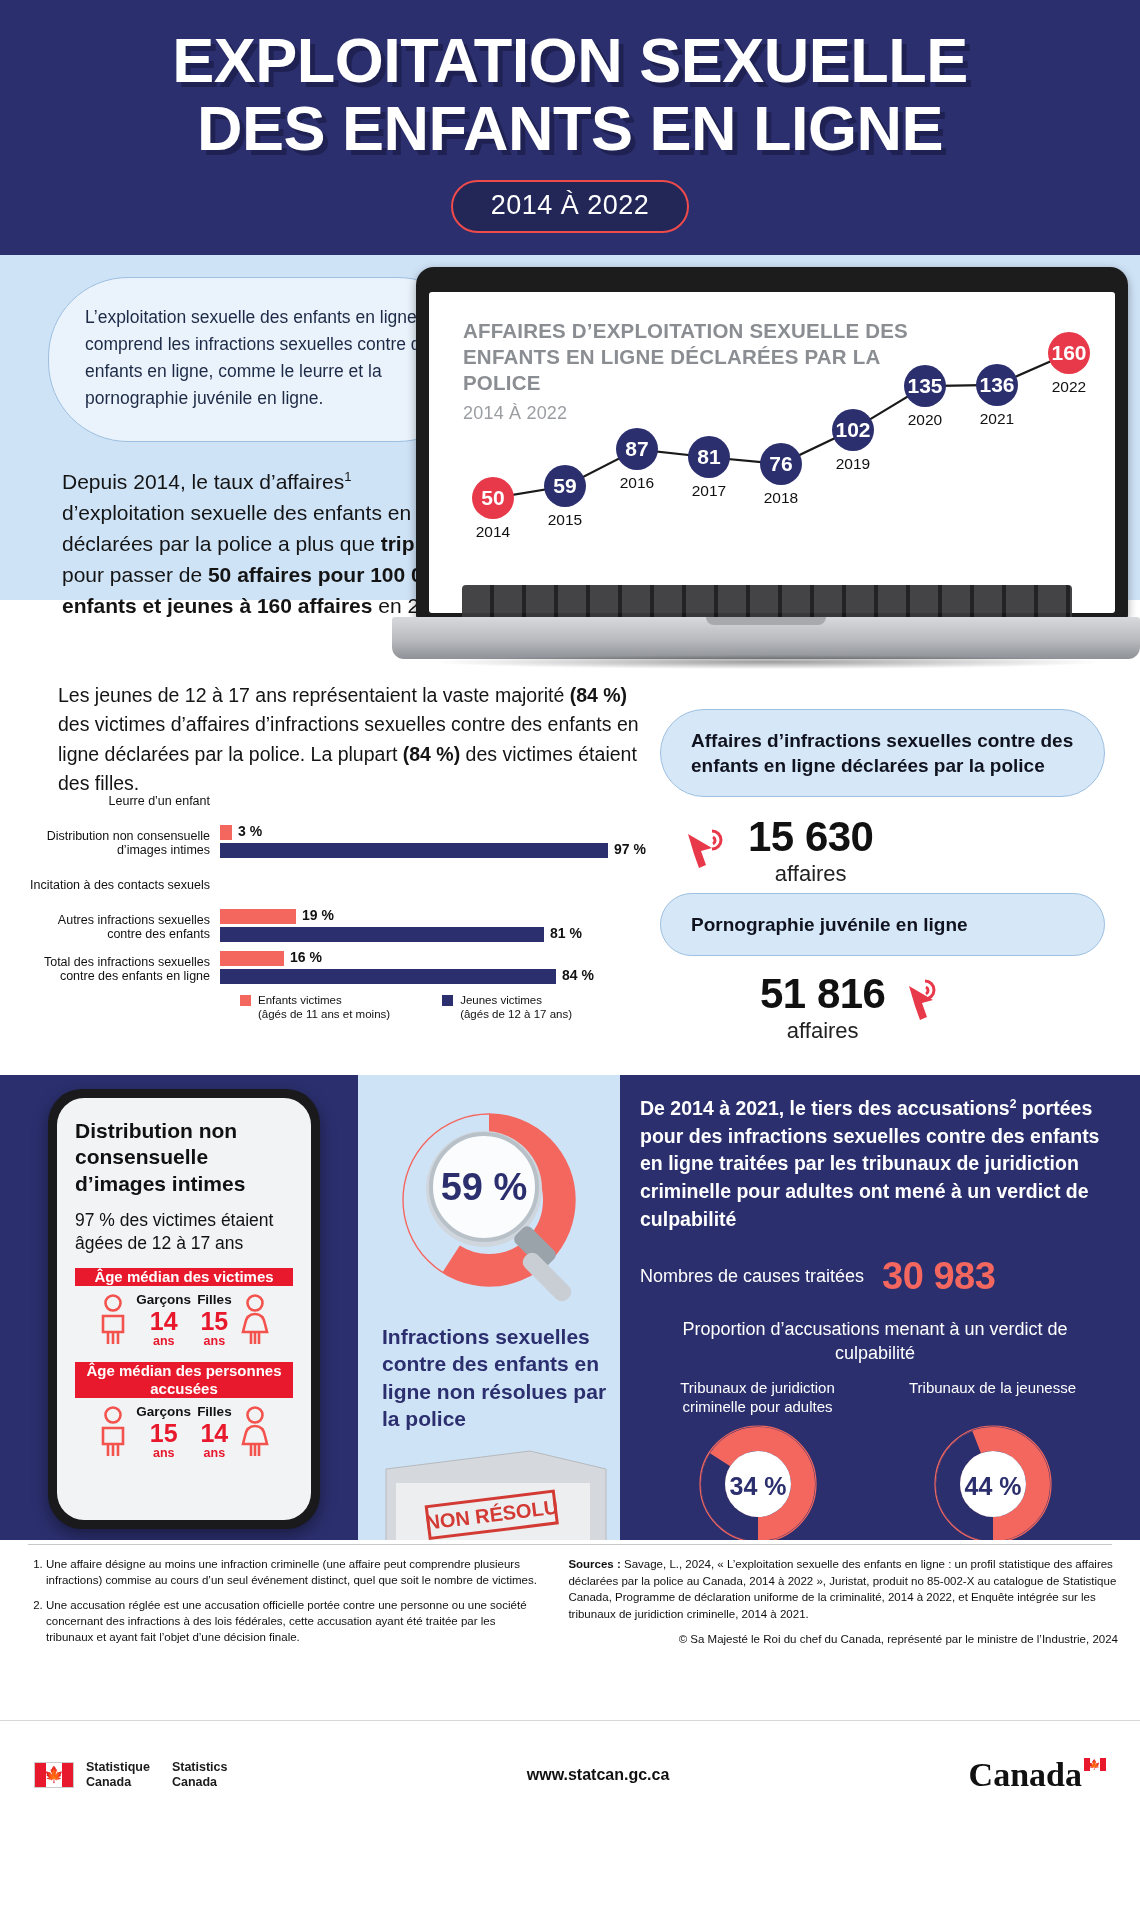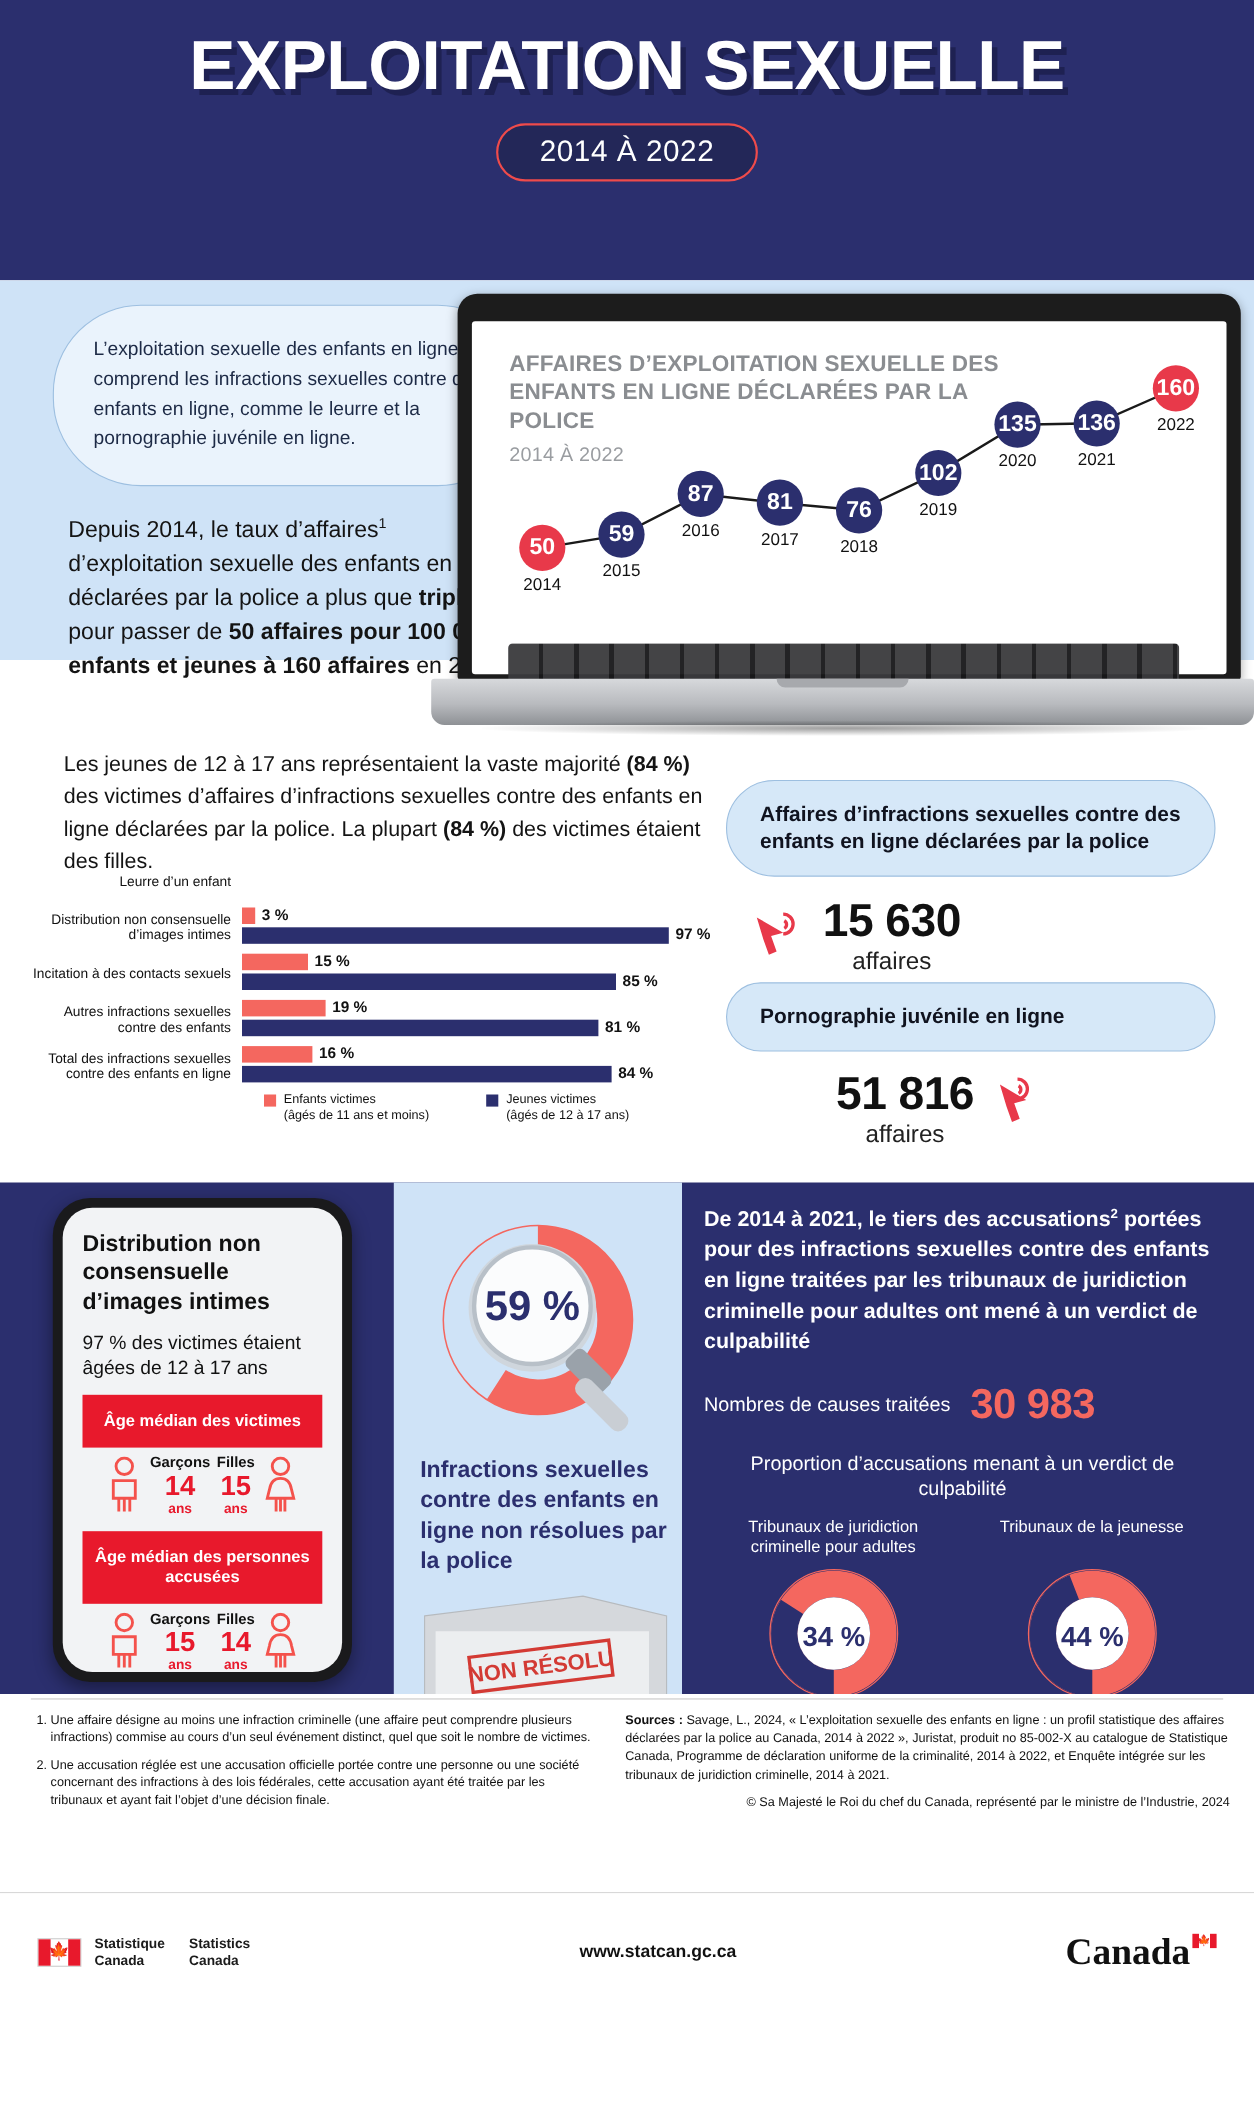--- a/index.html
+++ b/index.html
@@ -172,21 +172,21 @@
     box-shadow: 0 6px 16px rgba(0,0,0,.4);
   }
   .phone-inner {
     width:100%; height:100%; background:#f2f3f5; border-radius: 27px;
     padding: 20px 18px 10px; overflow:hidden;
   }
   .phone-h { font-size: 21px; font-weight: bold; line-height:1.25; color:#111; }
   .phone-p { font-size: 17.5px; line-height:1.3; margin-top: 12px; color:#111; }
   .red-band {
     background:#e8192c; color:#fff; text-align:center; font-weight:bold;
-    font-size: 15px; padding: 15px 4px; margin-top: 14px; line-height:1.2;
+    font-size: 15px; padding: 0 4px; margin-top: 14px; line-height:1.2;
   }
   .gender-row {
     display:flex; align-items:center; justify-content:center; gap: 6px;
     margin-top: 6px;
   }
   .g-col { text-align:center; }
   .g-lab { font-size: 13.5px; font-weight:bold; color:#111; }
   .g-num { font-size: 25px; font-weight:bold; color:#e8192c; line-height:1; margin-top:2px;}
   .g-ans { font-size: 12.5px; font-weight:bold; color:#e8192c; }
 
@@ -253,20 +253,21 @@
   }
 </style>
 </head>
 <body>
 
 <div class="page">
 
   <div class="header">
     <div class="title">
       <div>EXPLOITATION SEXUELLE</div>
+      <div>DES ENFANTS EN LIGNE</div>
     </div>
     <div class="title-pill">2014 À 2022</div>
   </div>
 
   <div class="band1">
     <div class="band1-bg"></div>
 
     <div class="intro-wrap">
       <div class="bubble">L’exploitation sexuelle des enfants en ligne comprend les infractions sexuelles contre des enfants en ligne, comme le leurre et la pornographie juvénile en ligne.</div>
       <div class="intro-para">Depuis 2014, le taux d’affaires<sup>1</sup> d’exploitation sexuelle des enfants en ligne déclarées par la police a plus que <b>triplé</b> pour passer de <b>50 affaires pour 100 000 enfants et jeunes à 160 affaires</b> en 2022.</div>
@@ -330,26 +331,20 @@
             <div class="bar child" style="width:12px"></div>
             <div class="bar-val" style="left:18px">3 %</div>
             <div class="bar youth" style="width:388px"></div>
             <div class="bar-val youth" style="left:394px">97 %</div>
           </div>
         </div>
         <div class="bar-row">
           <div class="bar-label">
             <span>Incitation à des contacts sexuels</span>
           </div>
-          <div class="bar-track">
-            <div class="bar child" style="width:60px"></div>
-            <div class="bar-val" style="left:66px">15 %</div>
-            <div class="bar youth" style="width:340px"></div>
-            <div class="bar-val youth" style="left:346px">85 %</div>
-          </div>
         </div>
         <div class="bar-row">
           <div class="bar-label">
             <span>Autres infractions sexuelles<br>contre des enfants</span>
           </div>
           <div class="bar-track">
             <div class="bar child" style="width:76px"></div>
             <div class="bar-val" style="left:82px">19 %</div>
             <div class="bar youth" style="width:324px"></div>
             <div class="bar-val youth" style="left:330px">81 %</div>

